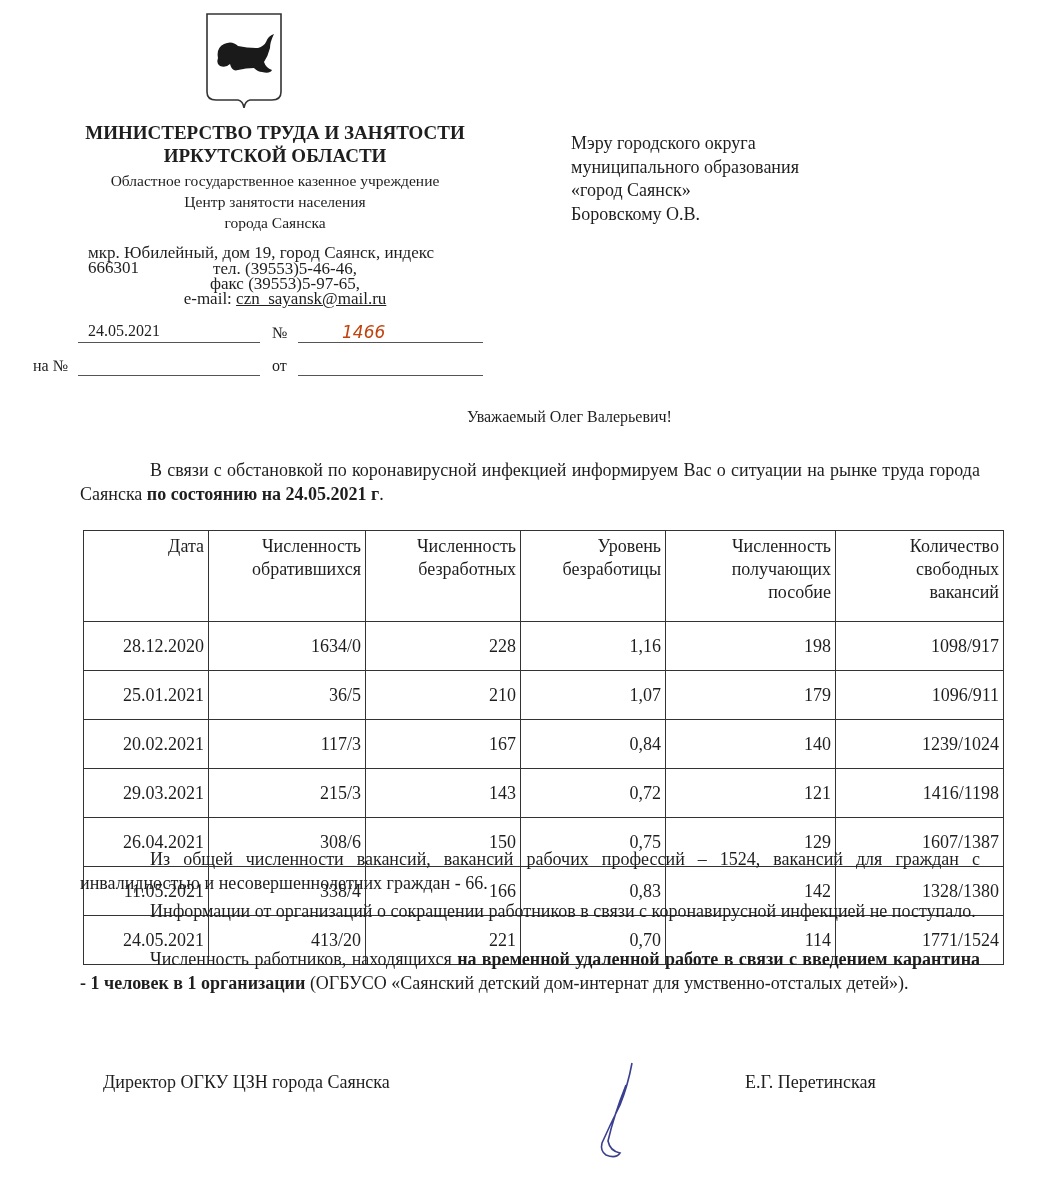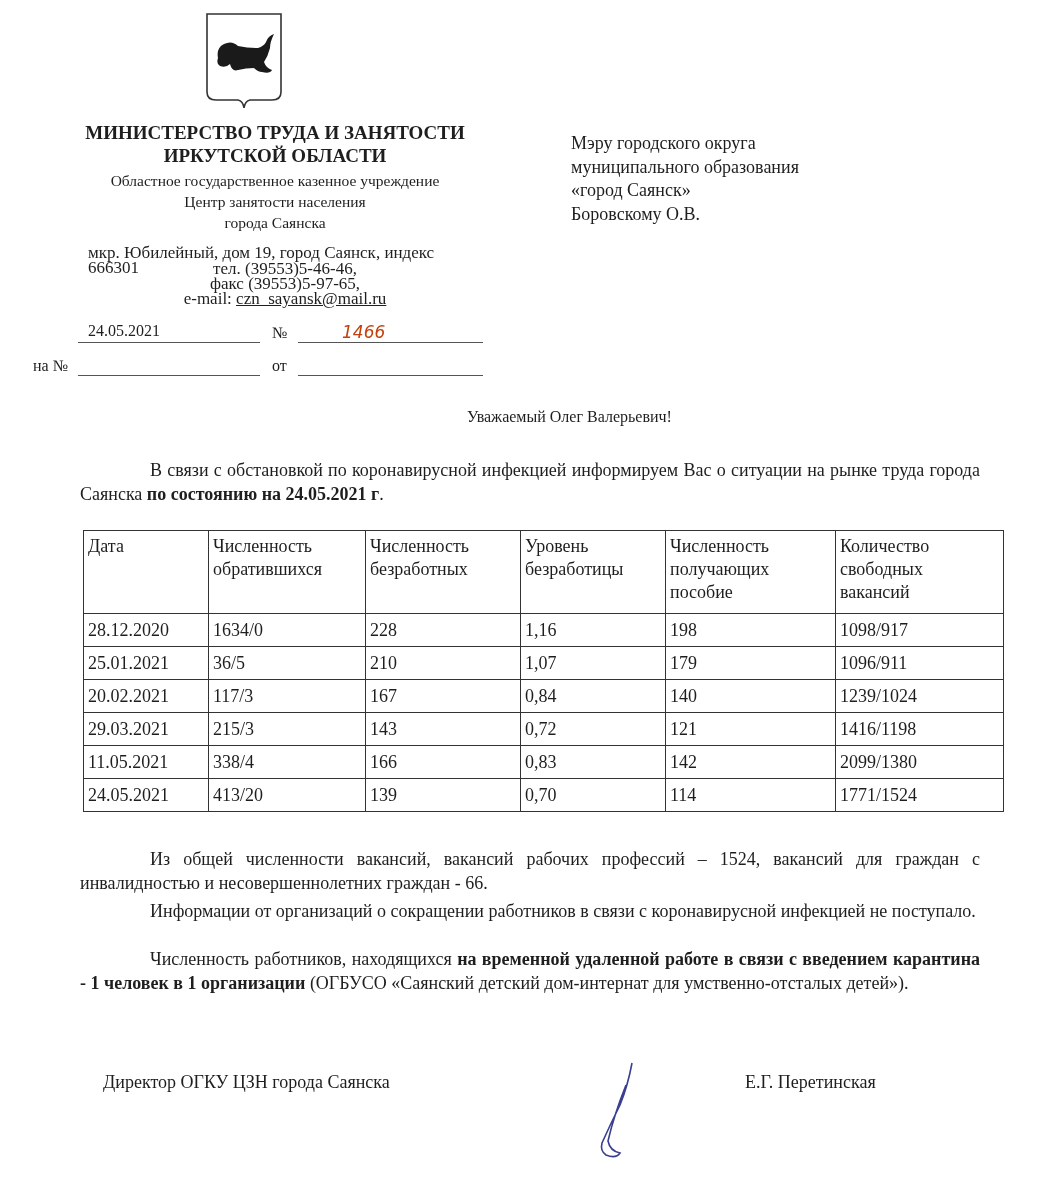--- a/index.html
+++ b/index.html
@@ -18,21 +18,21 @@
   .lbl { font-size:16px; }
   .uline { border-bottom:1px solid #555; height:20px; }
   .hand { font-family:"DejaVu Sans", sans-serif; font-style:italic; color:#c2410c; font-size:17px; }
   .greet { left:0; width:1051px; top:408px; text-align:center; font-size:16px;padding-left:44px; }
   .para { left:80px; width:900px; font-size:18px; line-height:24px; text-align:justify; }
   .para .ind { display:inline-block; width:70px; }
   table.t {
     position:absolute; left:83px; top:530px; border-collapse:collapse;
     font-size:18px; font-family:"Liberation Serif", serif; color:#1e1e1e;
   }
-  table.t th, table.t td { border:1.5px solid #333; text-align:left; padding:4px 4px; font-weight:normal; }
+  table.t th, table.t td { border:1.5px solid #333; text-align:right; padding:12px 4px; font-weight:normal; }
   table.t th { vertical-align:top; line-height:23px; height:74px; padding-top:4px; }
   table.t td { height:24px; line-height:24px; }
   .sig-title { left:103px; top:1072px; font-size:18px; }
   .sig-name { left:745px; top:1072px; font-size:18px; }
   .signature { left:580px; top:1055px; width:70px; height:110px; }
 </style>
 </head>
 <body>
 
 <div class="abs crest">
@@ -146,31 +146,39 @@
       </tr>
     <tr>
         <td>29.03.2021</td>
         <td>215/3</td>
         <td>143</td>
         <td>0,72</td>
         <td>121</td>
         <td>1416/1198</td>
       </tr>
     <tr>
+        <td>26.04.2021</td>
+        <td>308/6</td>
+        <td>150</td>
+        <td>0,75</td>
+        <td>129</td>
+        <td>1607/1387</td>
+      </tr>
+    <tr>
         <td>11.05.2021</td>
         <td>338/4</td>
         <td>166</td>
         <td>0,83</td>
         <td>142</td>
-        <td>2099/1380</td>
+        <td>1328/1380</td>
       </tr>
     <tr>
         <td>24.05.2021</td>
         <td>413/20</td>
-        <td>139</td>
+        <td>221</td>
         <td>0,70</td>
         <td>114</td>
         <td>1771/1524</td>
       </tr>
   </tbody>
 </table>
 
 <div class="abs para" style="top:847px;">
   <span class="ind"></span><span>Из общей численности вакансий, вакансий  рабочих профессий – 1524, вакансий для граждан с инвалидностью и  несовершеннолетних граждан - 66.</span>
 </div>

